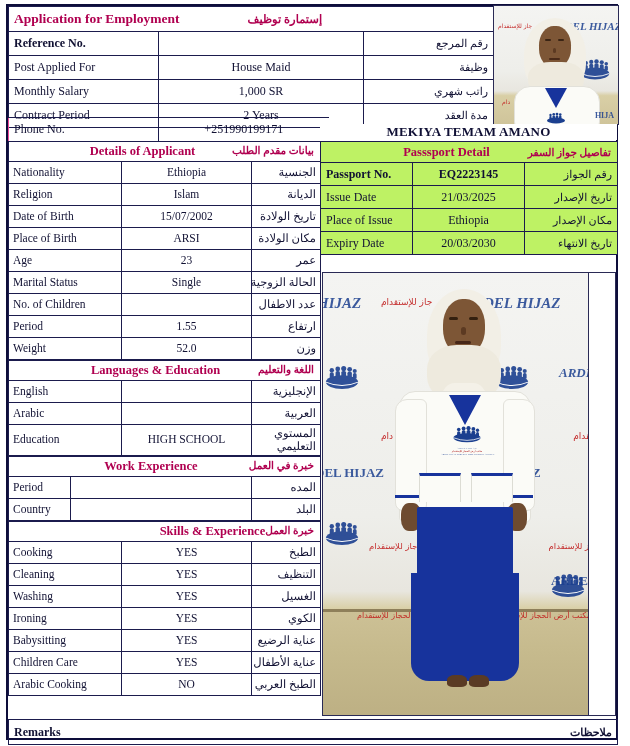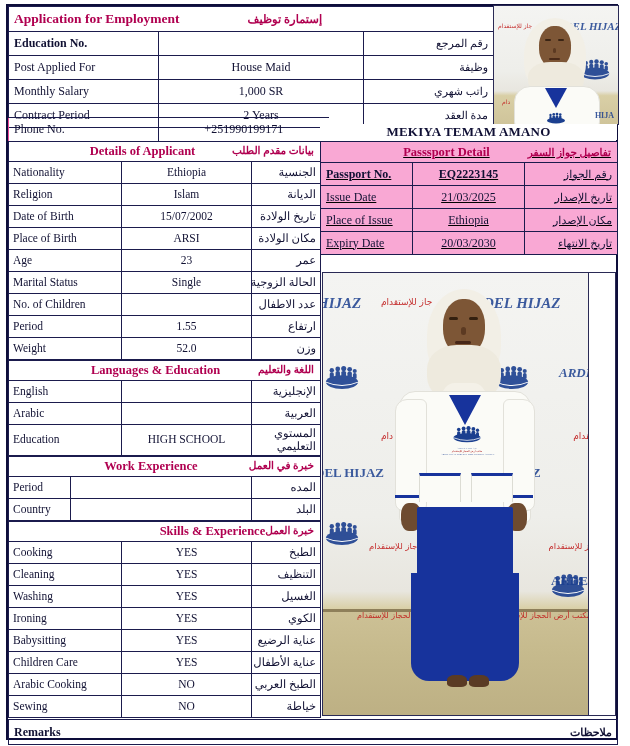--- a/index.html
+++ b/index.html
@@ -132,22 +132,21 @@
   .pass-wrap {
     position: absolute;
     left: 320px;
     top: 141px;
     width: 297px;
   }
   table.pt {
     border-collapse: collapse;
     width: 297px;
     table-layout: fixed;
-    background: #f9a8d4;
-    text-decoration: underline;
+    background: #bef264;
   }
   table.pt td {
     border: 1px solid #1b1b4d;
     font-size: 12px;
     color: #111133;
     padding: 1px 5px;
     height: 20px;
     vertical-align: middle;
     white-space: nowrap;
   }
@@ -324,21 +323,21 @@
       <tr class="top-title-row">
         <td colspan="3">
           <div class="top-title-inner">
             <span class="top-title-en">Application for Employment</span>
             <span class="top-title-ar">إستمارة توظيف</span>
           </div>
         </td>
       </tr>
 
       <tr>
-        <td class="lbl bold">Education No.</td>
+        <td class="lbl bold">Reference No.</td>
         <td class="val"></td>
         <td class="ar">رقم المرجع</td>
       </tr>
       <tr>
         <td class="lbl">Post Applied For</td>
         <td class="val">House Maid</td>
         <td class="ar">وظيفة</td>
       </tr>
       <tr>
         <td class="lbl">Monthly Salary</td>
@@ -536,25 +535,20 @@
         </tr>
         <tr>
           <td class="lbl">Children Care</td>
           <td class="val">YES</td>
           <td class="ar">عناية الأطفال</td>
         </tr>
         <tr>
           <td class="lbl">Arabic Cooking</td>
           <td class="val">NO</td>
           <td class="ar">الطبخ العربي</td>
-        </tr>
-        <tr>
-          <td class="lbl">Sewing</td>
-          <td class="val">NO</td>
-          <td class="ar">خياطة</td>
         </tr>
       </tbody>
     </table>
   </div>
 
   <table class="top-table" style="top:719px; left:8px; width:609px;font-weight:bold;">
     <colgroup>
         <col style="width:500px">
         <col style="width:109px">
       </colgroup>

